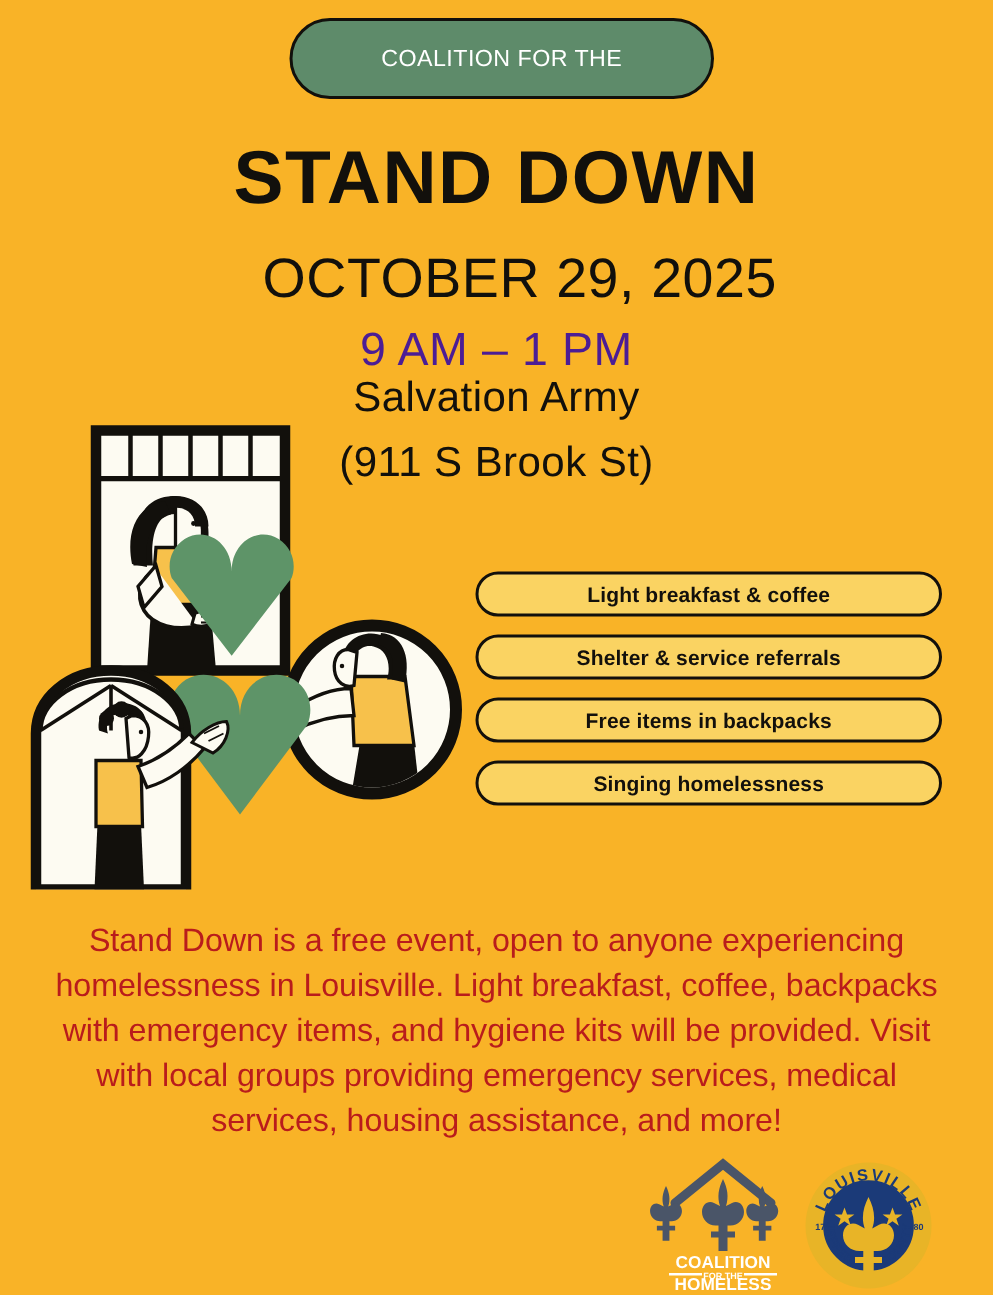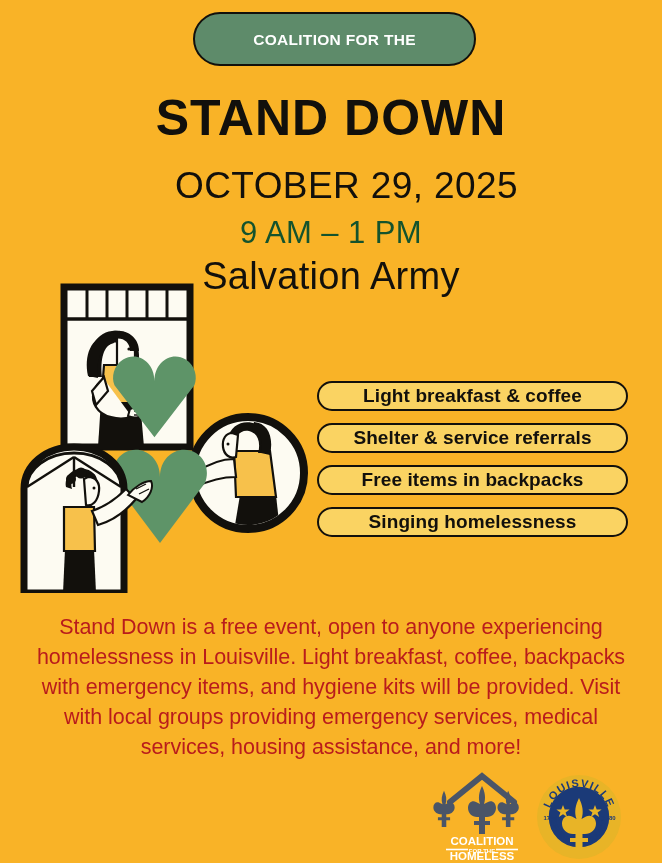--- a/index.html
+++ b/index.html
@@ -31,21 +31,21 @@
     background: #5E8B6A;
     border: 2.5px solid #12100C;
     border-radius: 27px;
     display: flex;
     align-items: center;
     justify-content: center;
     box-sizing: border-box;
   }
   .presenter-badge .line {
     color: #FFFFFF;
-    font-weight: bold;
+    font-weight: normal;
     font-size: 15.5px;
     letter-spacing: 0.3px;
     line-height: 17px;
     text-align: center;
   }
 
   
   .title-block {
     position: absolute;
     left: 0;
@@ -66,39 +66,39 @@
     font-weight: normal;
     color: #12100C;
     letter-spacing: 0.4px;
     line-height: 48px;
     margin: 0;
     padding-left: 31px;
   }
   .event-time {
     font-size: 31px;
     font-weight: normal;
-    color: #14532d;
+    color: #4c1d95;
     letter-spacing: 0.4px;
     line-height: 46px;
     margin: 0;
   }
   .venue-block {
     position: absolute;
     left: 0;
     top: 243px;
     width: 662px;
     text-align: center;
   }
   .venue-name, .venue-address {
-    font-size: 38px;
+    font-size: 28px;
     font-weight: normal;
     color: #12100C;
     letter-spacing: 0.3px;
     line-height: 43px;
-    margin: 12px;
+    margin: 0;
   }
 
   
   .features {
     position: absolute;
     left: 317px;
     top: 381px;
     width: 311px;
   }
   .feature-pill {
@@ -106,21 +106,21 @@
     background: #FAD362;
     border: 2px solid #12100C;
     border-radius: 16px;
     display: flex;
     align-items: center;
     justify-content: center;
     margin-bottom: 12px;
     box-sizing: border-box;
   }
   .feature-pill span {
-    font-size: 19px;
+    font-size: 14px;
     font-weight: bold;
     color: #12100C;
     letter-spacing: 0.1px;
   }
 
   
   .illustration {
     position: absolute;
     left: 18px;
     top: 281px;
@@ -176,20 +176,21 @@
   </div>
 
   <div class="title-block">
     <h1 class="event-title">STAND DOWN</h1>
     <div class="event-date">OCTOBER 29, 2025</div>
     <div class="event-time">9 AM – 1 PM</div>
   </div>
 
   <div class="venue-block">
     <div class="venue-name">Salvation Army</div>
+    <div class="venue-address">(911 S Brook St)</div>
   </div>
 
   <div class="illustration">
     <svg width="300" height="312" viewBox="0 0 300 312" xmlns="http://www.w3.org/2000/svg">
 
       <g>
         <rect x="46" y="6" width="126" height="160" fill="#FDFBF2" stroke="#12100C" stroke-width="7"></rect>
         <line x1="49" y1="38" x2="169" y2="38" stroke="#12100C" stroke-width="3.5"></line>
         <line x1="69" y1="9" x2="69" y2="38" stroke="#12100C" stroke-width="3"></line>
         <line x1="89" y1="9" x2="89" y2="38" stroke="#12100C" stroke-width="3"></line>

